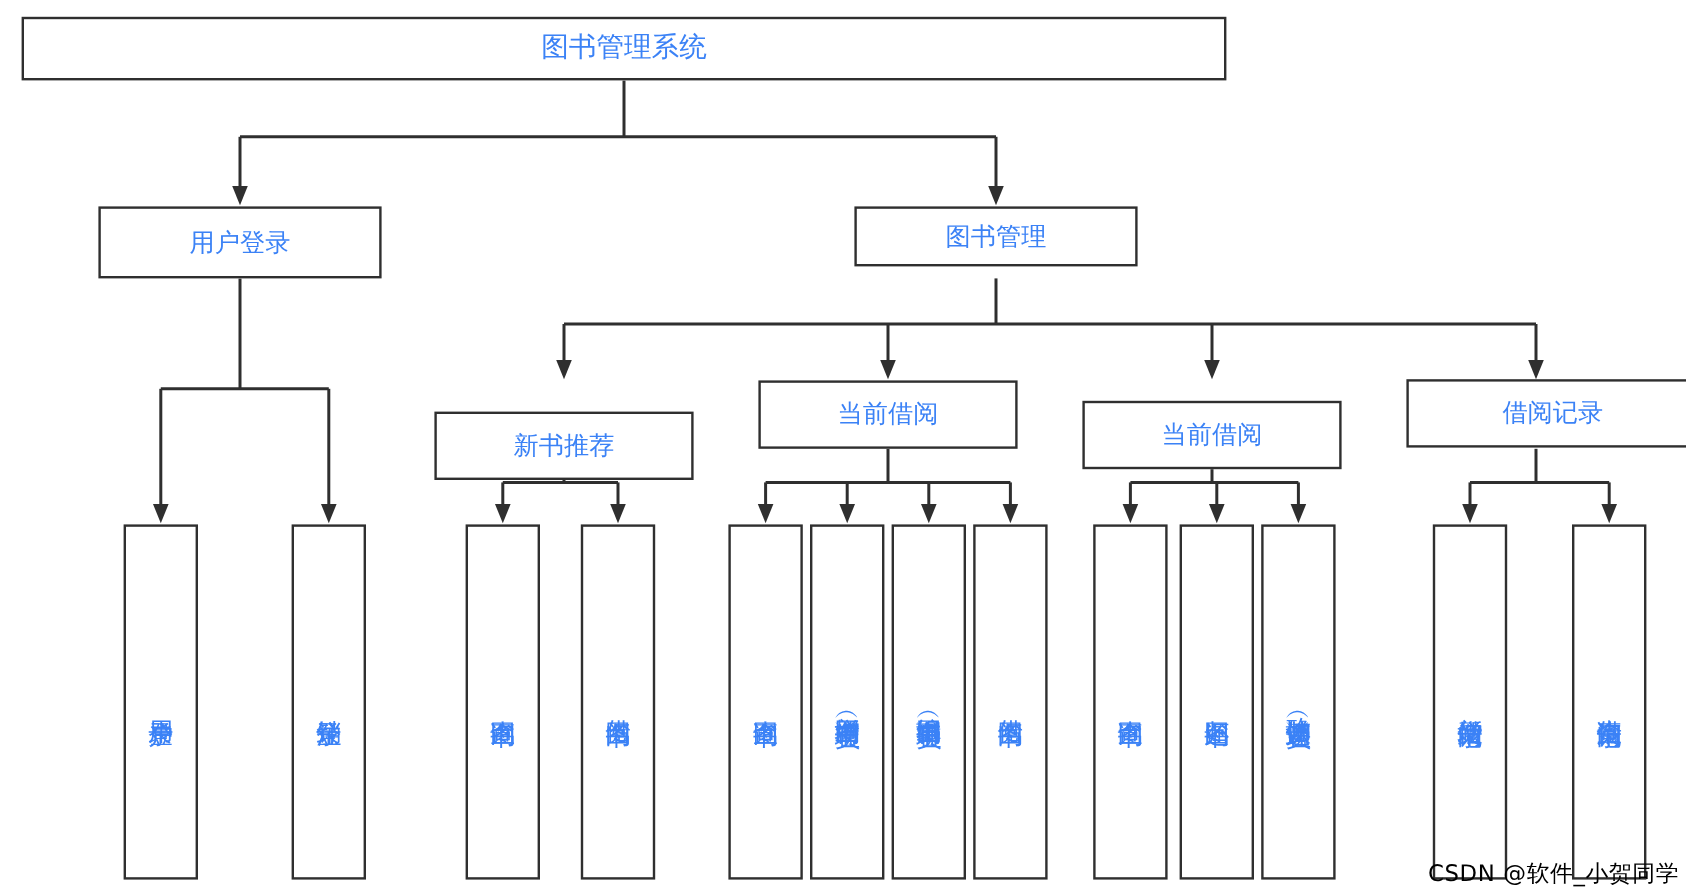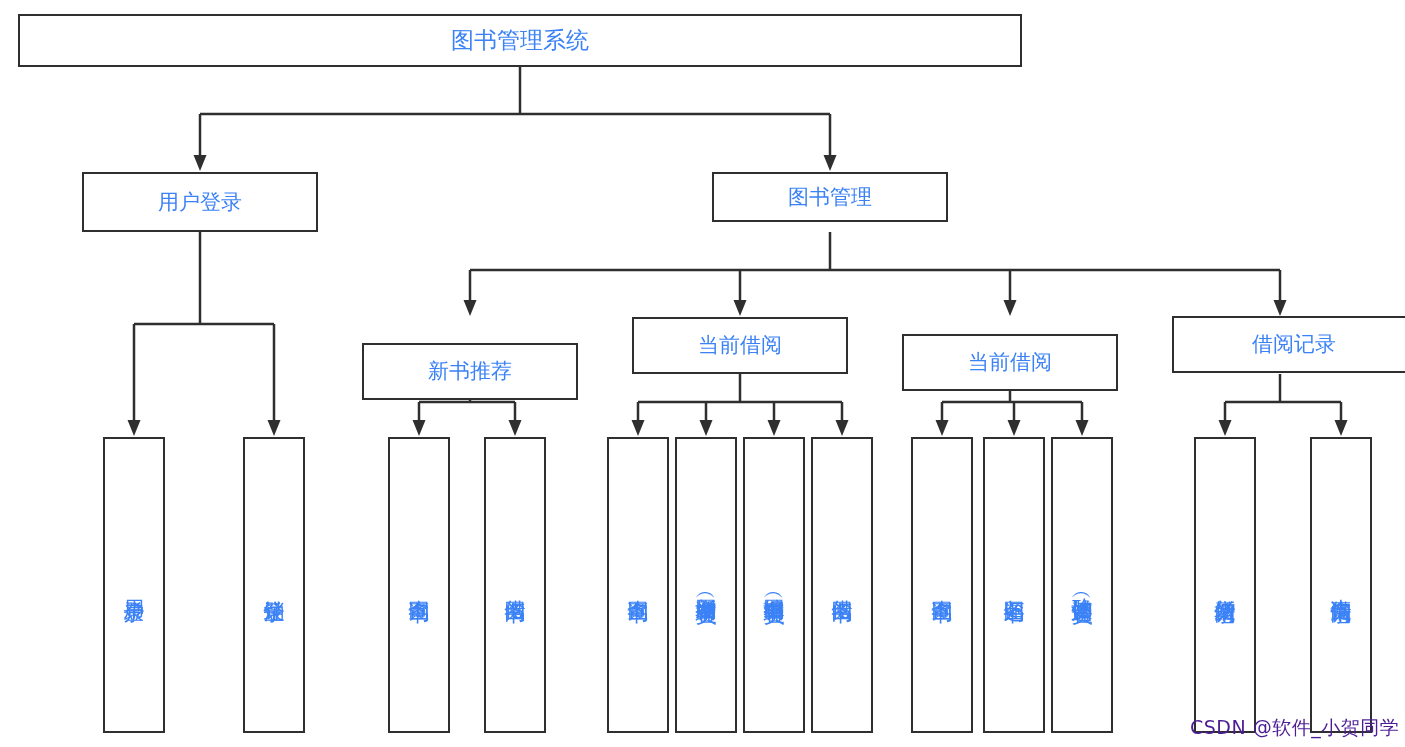--- a/index.html
+++ b/index.html
@@ -58,21 +58,21 @@
   }
   .node.leaf .vtext {
     writing-mode: vertical-rl;
     text-orientation: upright;
     white-space: nowrap;
     line-height: 1.05;
   }
   .watermark {
     position: absolute;
     font-size: 19px;
-    color: #4c1d95;
+    color: #000000;
     white-space: nowrap;
     letter-spacing: 0.5px;
     pointer-events: none;
   }
 </style>
 </head>
 <body>
 
 <div id="canvas">
   <svg id="edges" viewBox="0 0 1405 747" xmlns="http://www.w3.org/2000/svg">

